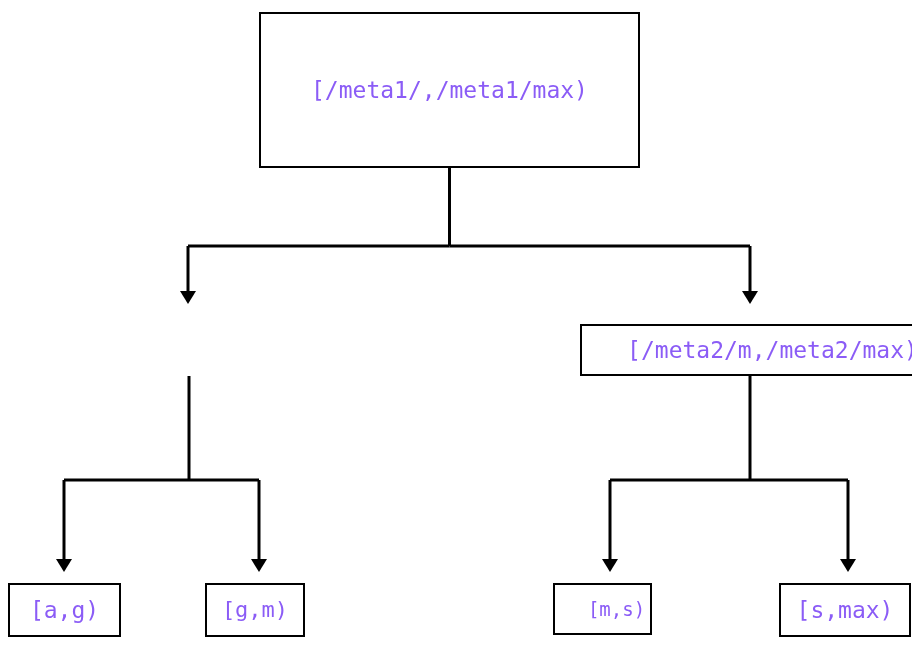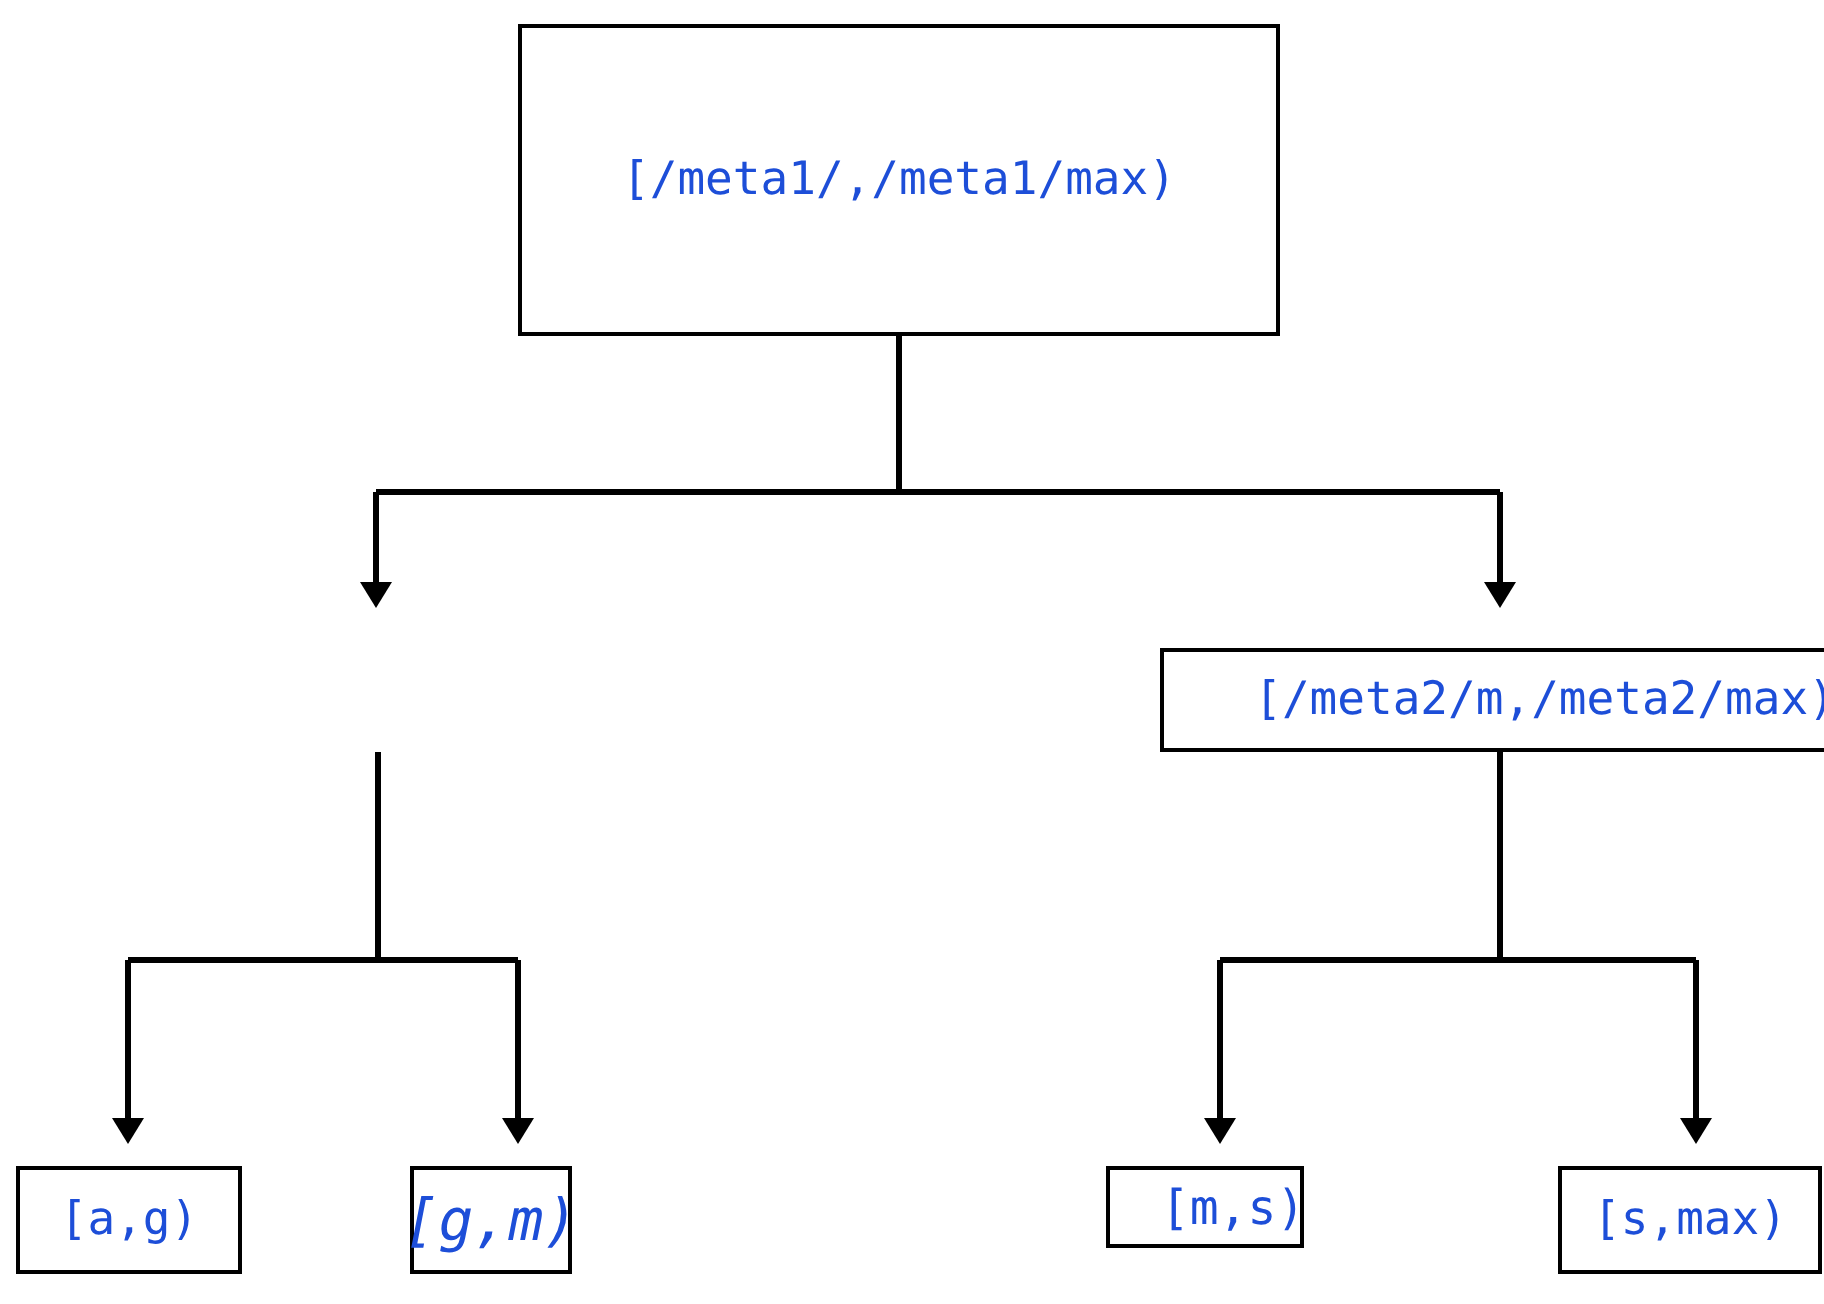--- a/index.html
+++ b/index.html
@@ -16,21 +16,21 @@
     font-family: "DejaVu Sans Mono", "Liberation Mono", monospace;
   }
   .node {
     position: absolute;
     box-sizing: border-box;
     border: 2px solid #000000;
     background: #ffffff;
     display: flex;
     align-items: center;
     justify-content: center;
-    color: #1d4ed8;
+    color: #8b5cf6;
     white-space: pre;
     line-height: 1;
   }
   .node-label {
     display: block;
     white-space: pre;
   }
   #node-root {
     left: 259px;
     top: 12px;
@@ -55,31 +55,30 @@
   #node-leaf-ag {
     left: 8px;
     top: 583px;
     width: 113px;
     height: 54px;
     font-size: 23px;
   }
   #node-leaf-gm {
     left: 205px;
     top: 583px;
-    width: 81px;
+    width: 100px;
     height: 54px;
-    font-size: 29px;
-    font-style: italic;
+    font-size: 22px;
   }
   #node-leaf-ms {
     left: 553px;
     top: 583px;
     width: 99px;
-    height: 41px;
-    font-size: 24px;
+    height: 52px;
+    font-size: 19px;
     padding-left: 28px;
   }
   #node-leaf-smax {
     left: 779px;
     top: 583px;
     width: 132px;
     height: 54px;
     font-size: 23px;
   }
   .edge-layer {

